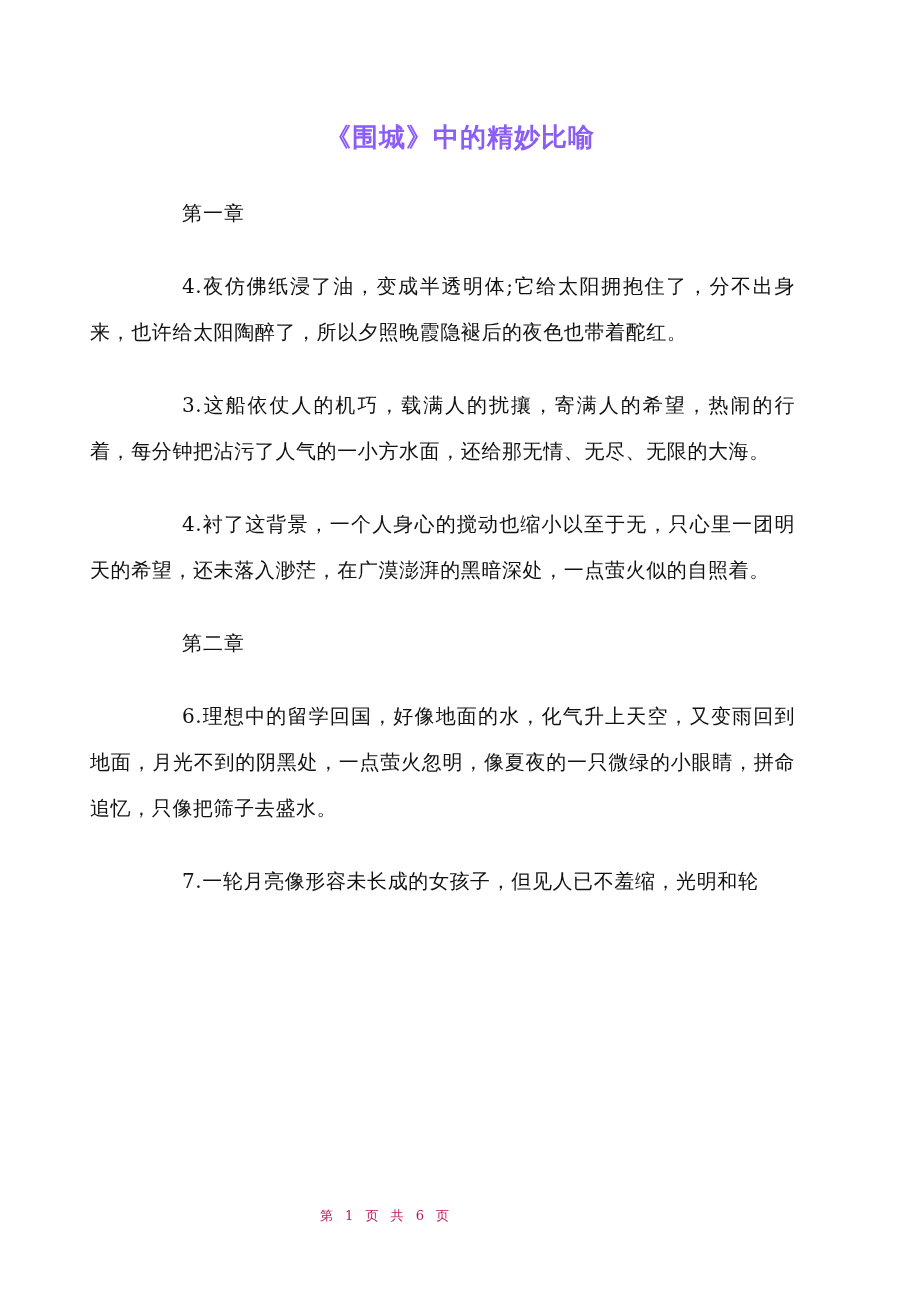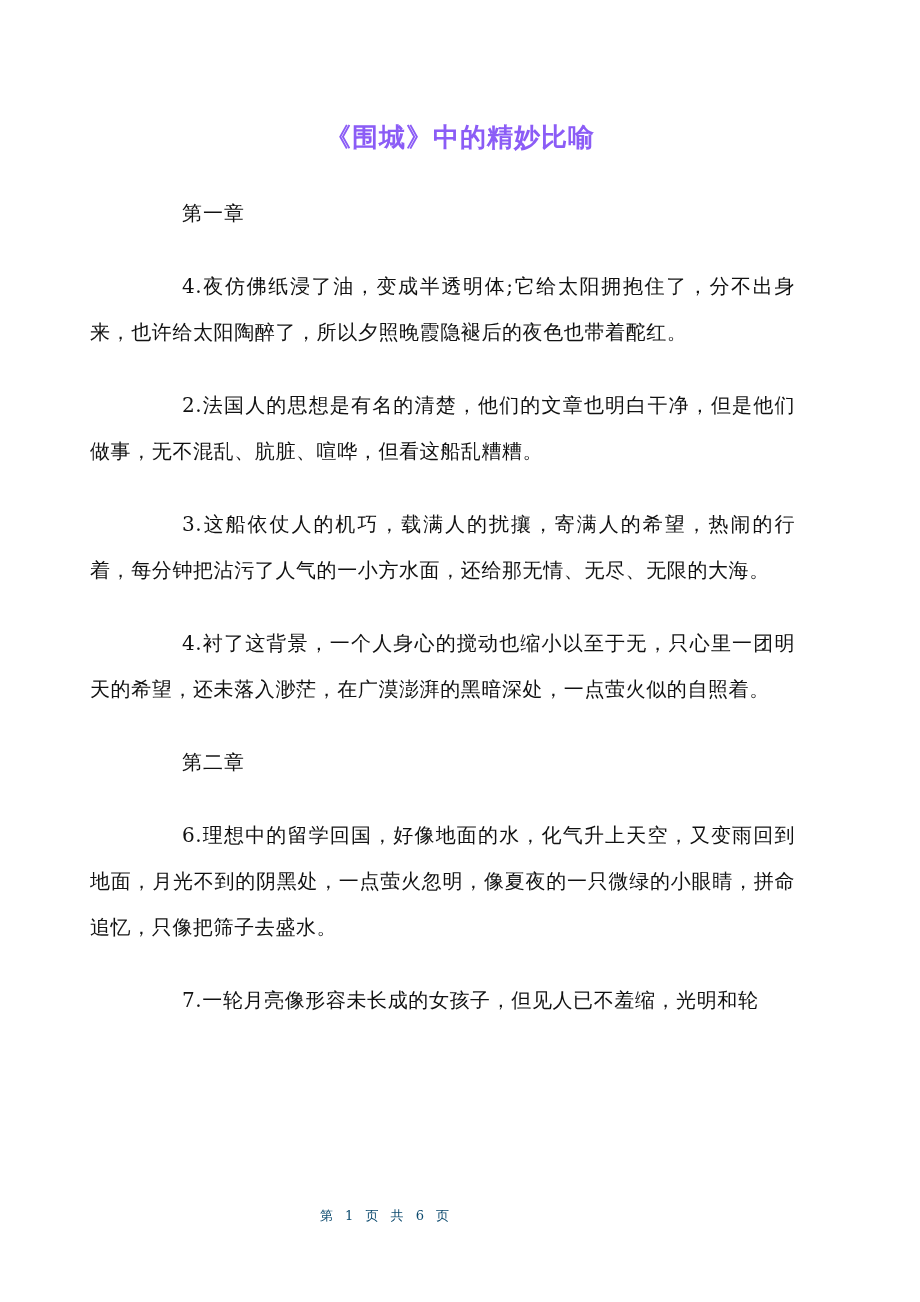--- a/index.html
+++ b/index.html
@@ -56,35 +56,34 @@
       letter-spacing: 1px;
     }
     .footer {
       position: absolute;
       top: 1206px;
       left: 0;
       width: 771px;
       text-align: center;
       font-size: 13px;
       line-height: 20px;
-      color: #0c4a6e;
+      color: #be185d;
       word-spacing: 4px;
       letter-spacing: 2px;
     }
   </style>
 </head>
 <body>
 
 <div class="page">
   <div class="title">《围城》中的精妙比喻</div>
 
   <div class="content">
     <p class="chapter">第一章</p>
     <p class="block">4.夜仿佛纸浸了油，变成半透明体;它给太阳拥抱住了，分不出身来，也许给太阳陶醉了，所以夕照晚霞隐褪后的夜色也带着酡红。</p>
-    <p class="block">2.法国人的思想是有名的清楚，他们的文章也明白干净，但是他们做事，无不混乱、肮脏、喧哗，但看这船乱糟糟。</p>
     <p class="block">3.这船依仗人的机巧，载满人的扰攘，寄满人的希望，热闹的行着，每分钟把沾污了人气的一小方水面，还给那无情、无尽、无限的大海。</p>
     <p class="block">4.衬了这背景，一个人身心的搅动也缩小以至于无，只心里一团明天的希望，还未落入渺茫，在广漠澎湃的黑暗深处，一点萤火似的自照着。</p>
     <p class="chapter">第二章</p>
     <p class="block">6.理想中的留学回国，好像地面的水，化气升上天空，又变雨回到地面，月光不到的阴黑处，一点萤火忽明，像夏夜的一只微绿的小眼睛，拼命追忆，只像把筛子去盛水。</p>
     <p class="block">7.一轮月亮像形容未长成的女孩子，但见人已不羞缩，光明和轮</p>
   </div>
 
   <div class="footer">第 1 页 共 6 页</div>
 </div>
 

